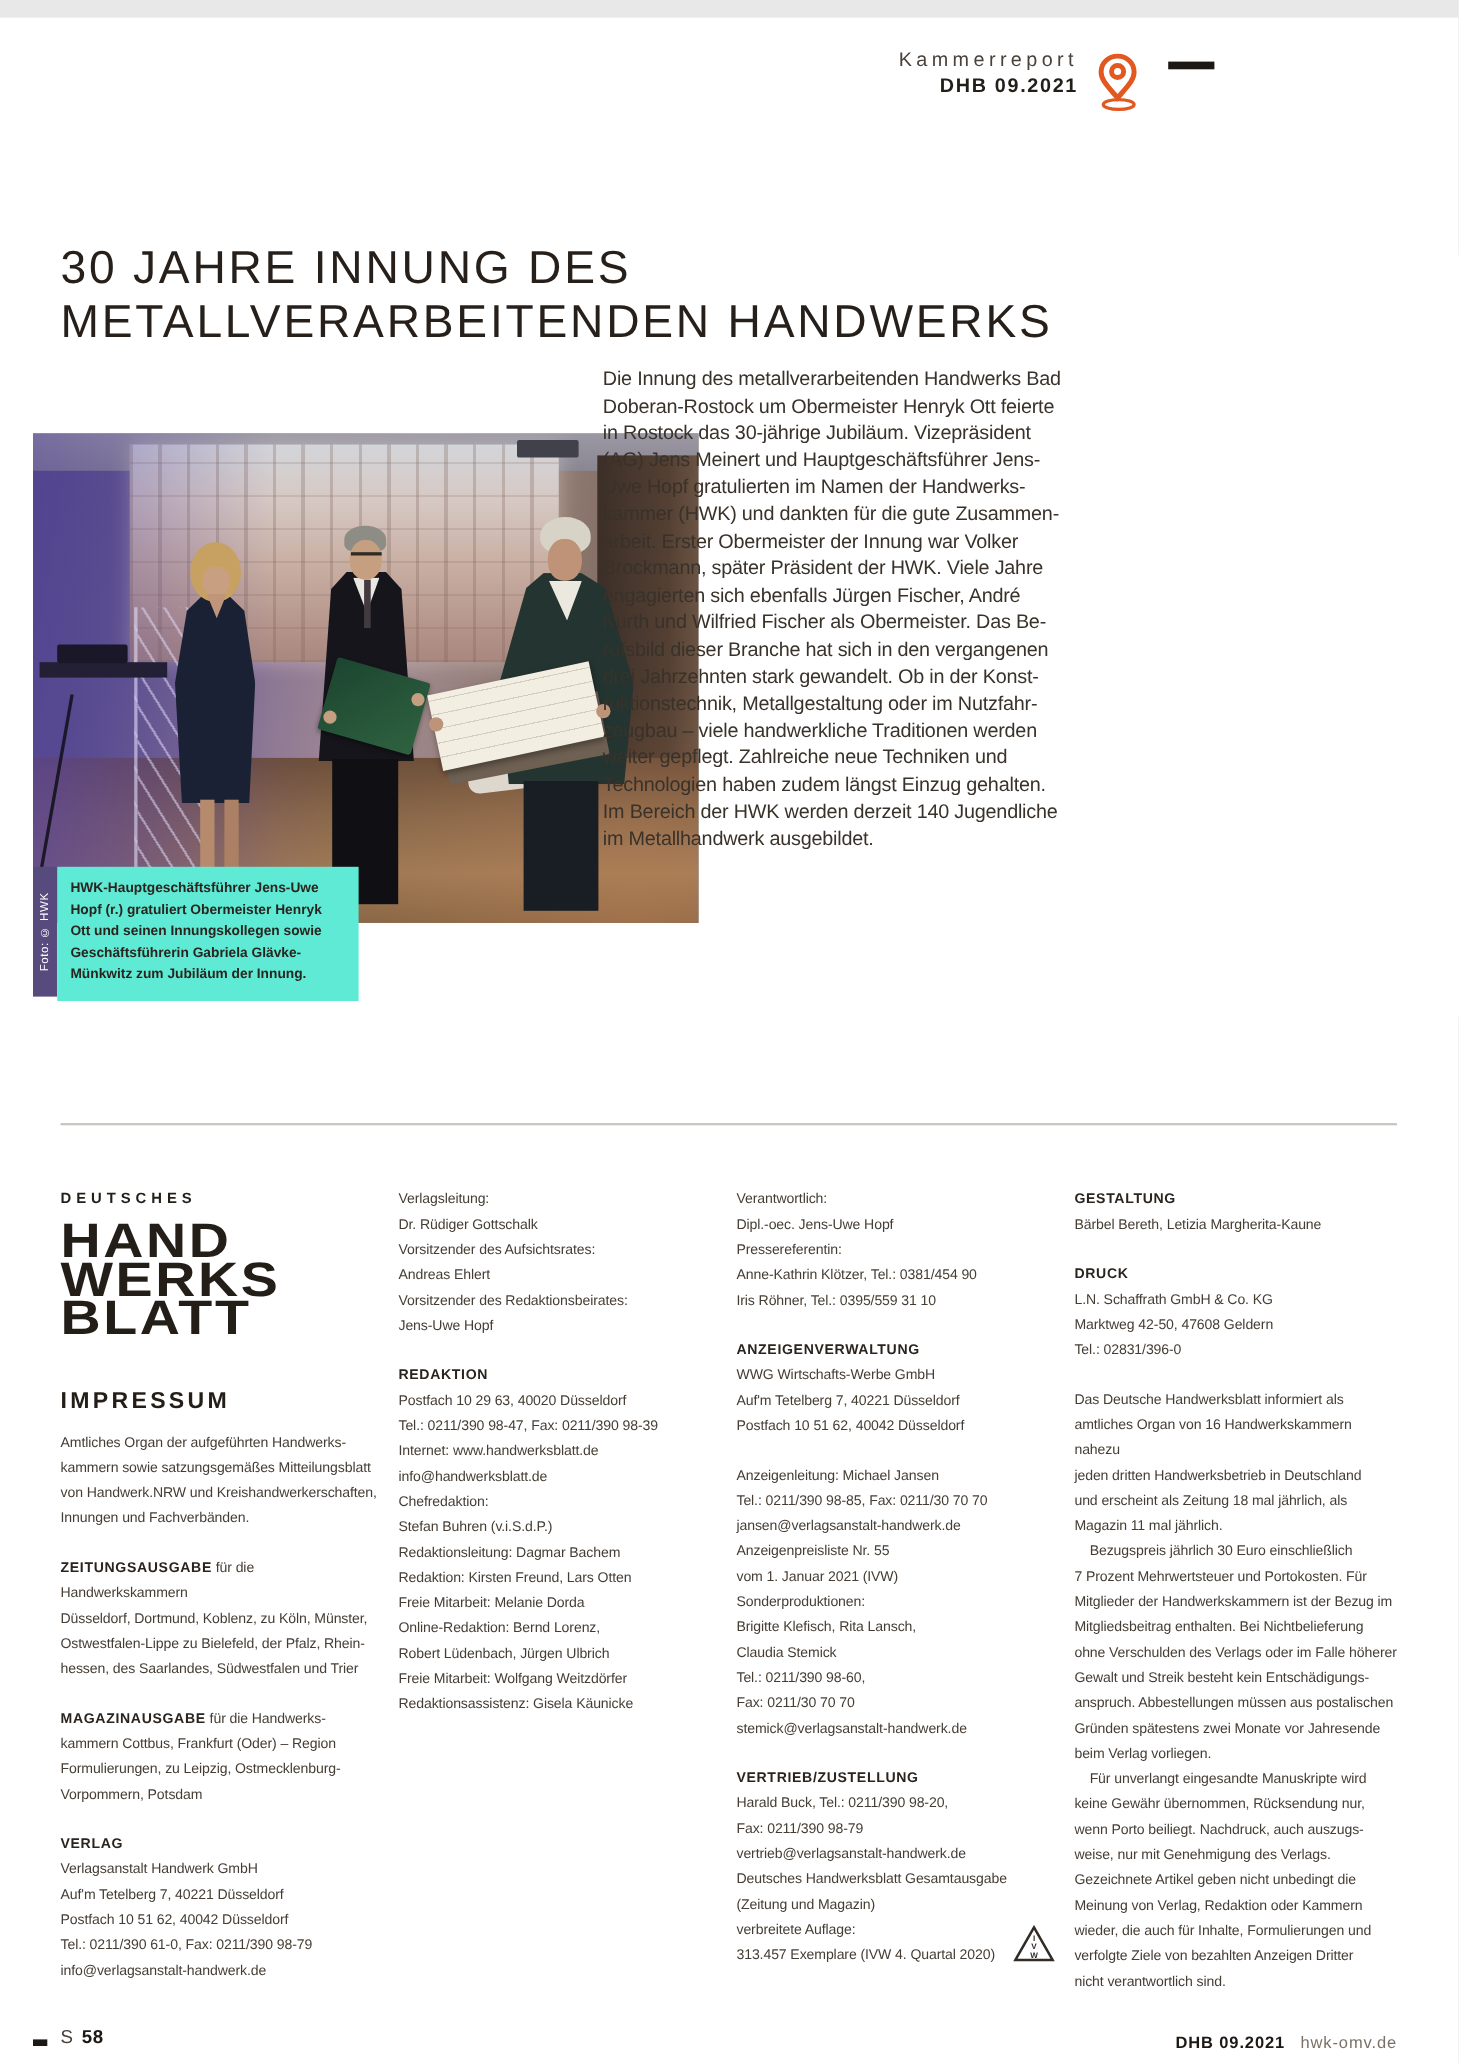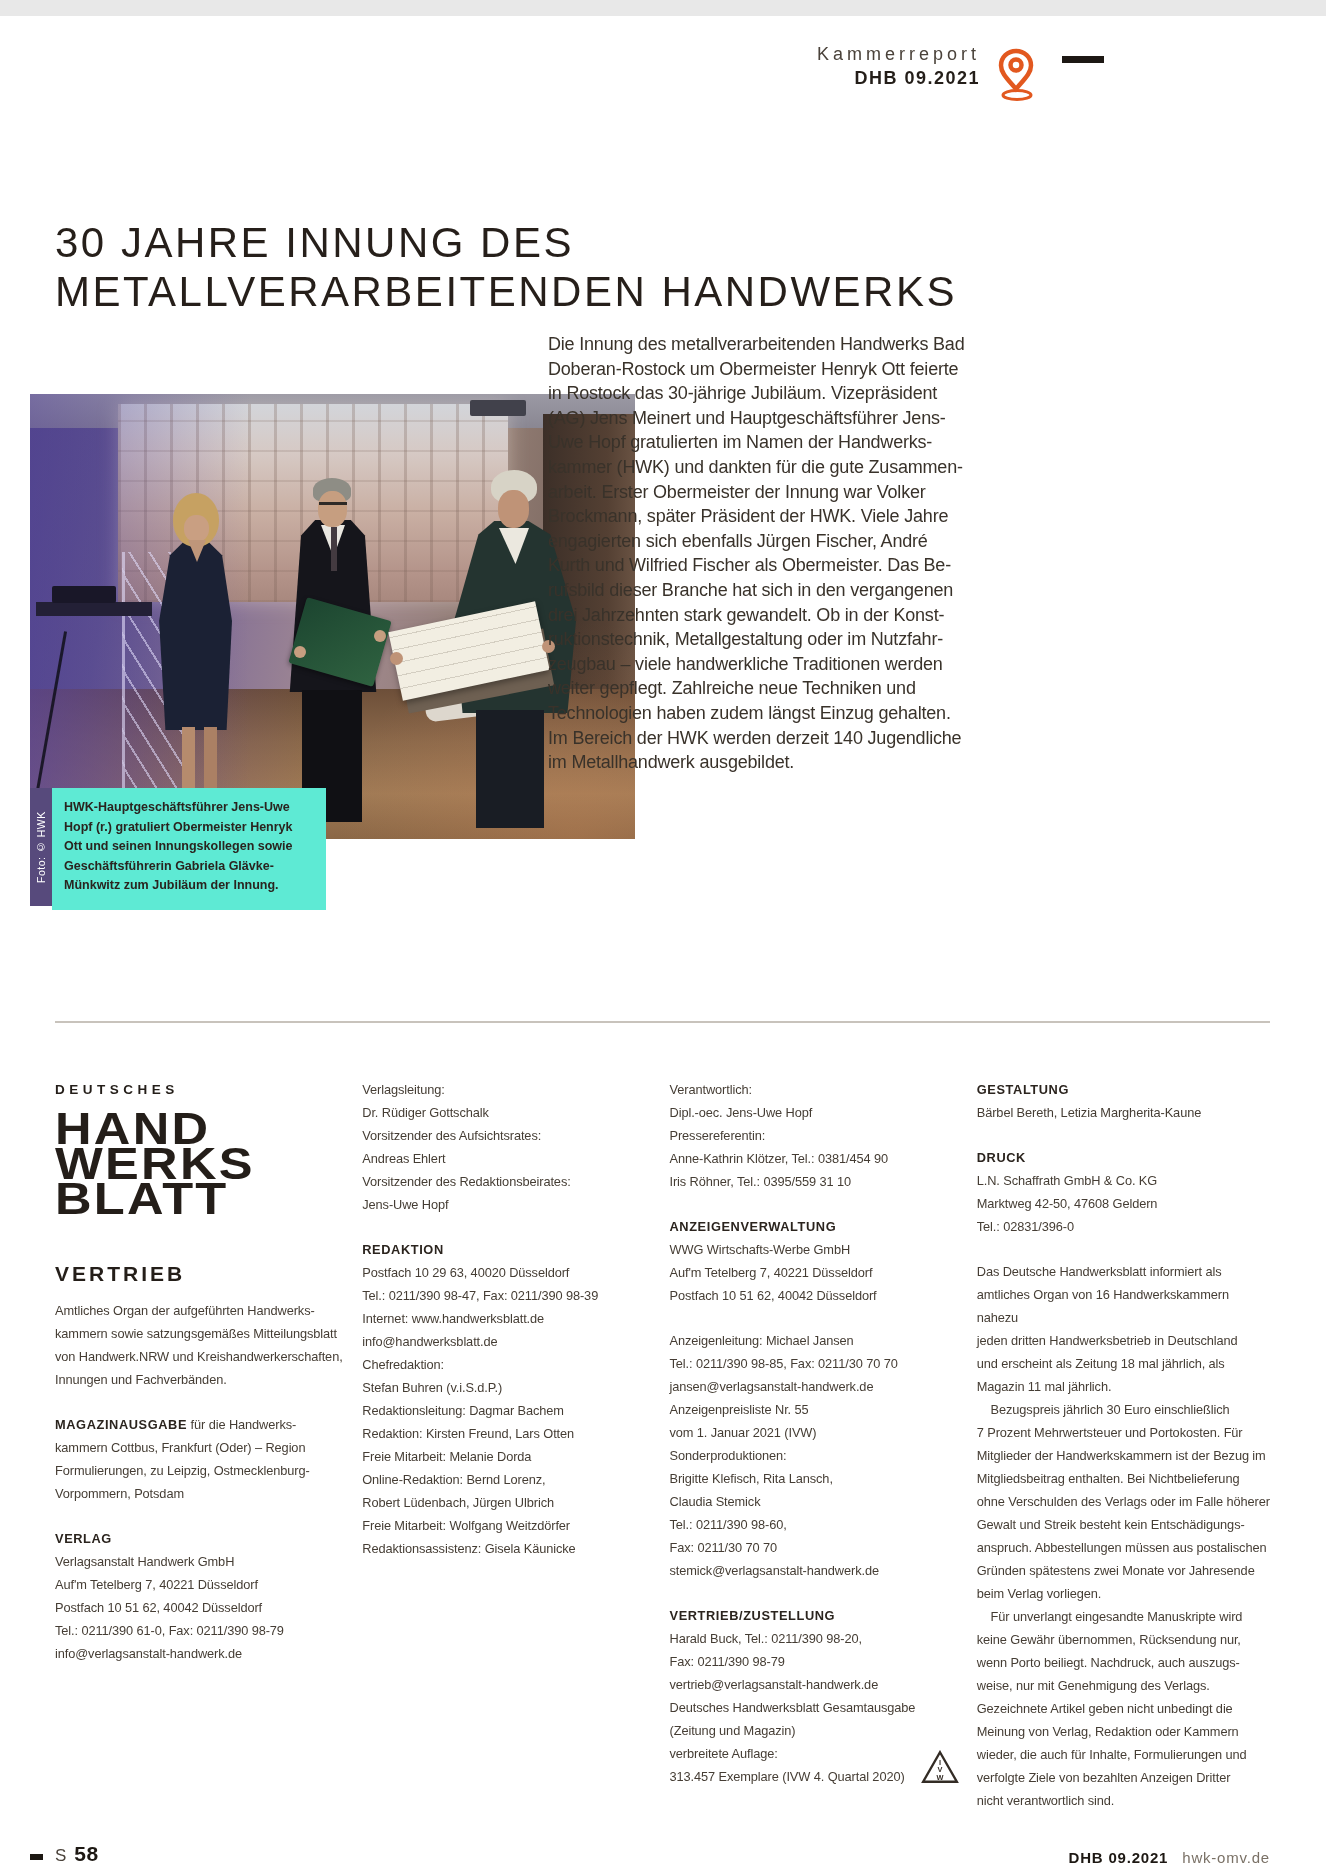--- a/index.html
+++ b/index.html
@@ -105,21 +105,21 @@
   .brand-logo{font-size:44px;font-weight:bold;letter-spacing:2px;line-height:35px;margin-top:10px;
               color:#241e19;white-space:pre-line;transform:scaleX(1.15);transform-origin:left top;}
   .imp-title{font-size:21px;font-weight:bold;letter-spacing:3px;color:#241e19;margin:46px 0 14px 0;}
   .vertrieb-wrap{position:relative;}
   .ivw{position:absolute;right:4px;bottom:4px;width:38px;height:34px;}
 
   
   .foot-dash{position:absolute;left:30px;top:1838px;width:13px;height:6px;background:#1d1813;}
   .foot-left{position:absolute;left:55px;top:1826px;display:flex;align-items:baseline;gap:8px;}
   .foot-s{font-size:17px;color:#4a423a;}
-  .foot-num{font-size:21px;font-weight:bold;letter-spacing:.5px;color:#1d1813;}
+  .foot-num{font-size:17px;font-weight:bold;letter-spacing:.5px;color:#1d1813;}
   .foot-right{position:absolute;right:56px;top:1833px;display:flex;align-items:baseline;gap:14px;}
   .foot-issue{font-size:15px;font-weight:bold;letter-spacing:.8px;color:#1d1813;}
   .foot-site{font-size:15px;letter-spacing:.8px;color:#7a7166;}
 </style>
 </head>
 <body>
 
 <div class="page">
 
   <div class="masthead">
@@ -210,25 +210,29 @@
 im Metallhandwerk ausgebildet.</div>
 
   <hr class="rule">
   <section class="impressum">
 
     <div class="imp-col">
       <div class="brand-kicker">DEUTSCHES</div>
       <div class="brand-logo">HAND
 WERKS
 BLATT</div>
-      <h2 class="imp-title">VERTRIEB</h2>
+      <h2 class="imp-title">IMPRESSUM</h2>
       <p class="blk">Amtliches Organ der aufgeführten Handwerks-
 kammern sowie satzungsgemäßes Mitteilungsblatt
 von Handwerk.NRW und Kreishandwerkerschaften,
 Innungen und Fachverbänden.</p>
+      <p class="blk"><b class="lbl-inline">ZEITUNGSAUSGABE</b><span> für die Handwerkskammern
+Düsseldorf, Dortmund, Koblenz, zu Köln, Münster,
+Ostwestfalen-Lippe zu Bielefeld, der Pfalz, Rhein-
+hessen, des Saarlandes, Südwestfalen und Trier</span></p>
       <p class="blk"><b class="lbl-inline">MAGAZINAUSGABE</b><span> für die Handwerks-
 kammern Cottbus, Frankfurt (Oder) – Region
 Formulierungen, zu Leipzig, Ostmecklenburg-
 Vorpommern, Potsdam</span></p>
       <p class="blk"><b class="lbl">VERLAG</b><span>Verlagsanstalt Handwerk GmbH
 Auf'm Tetelberg 7, 40221 Düsseldorf
 Postfach 10 51 62, 40042 Düsseldorf
 Tel.: 0211/390 61-0, Fax: 0211/390 98-79
 info@verlagsanstalt-handwerk.de</span></p>
     </div>

